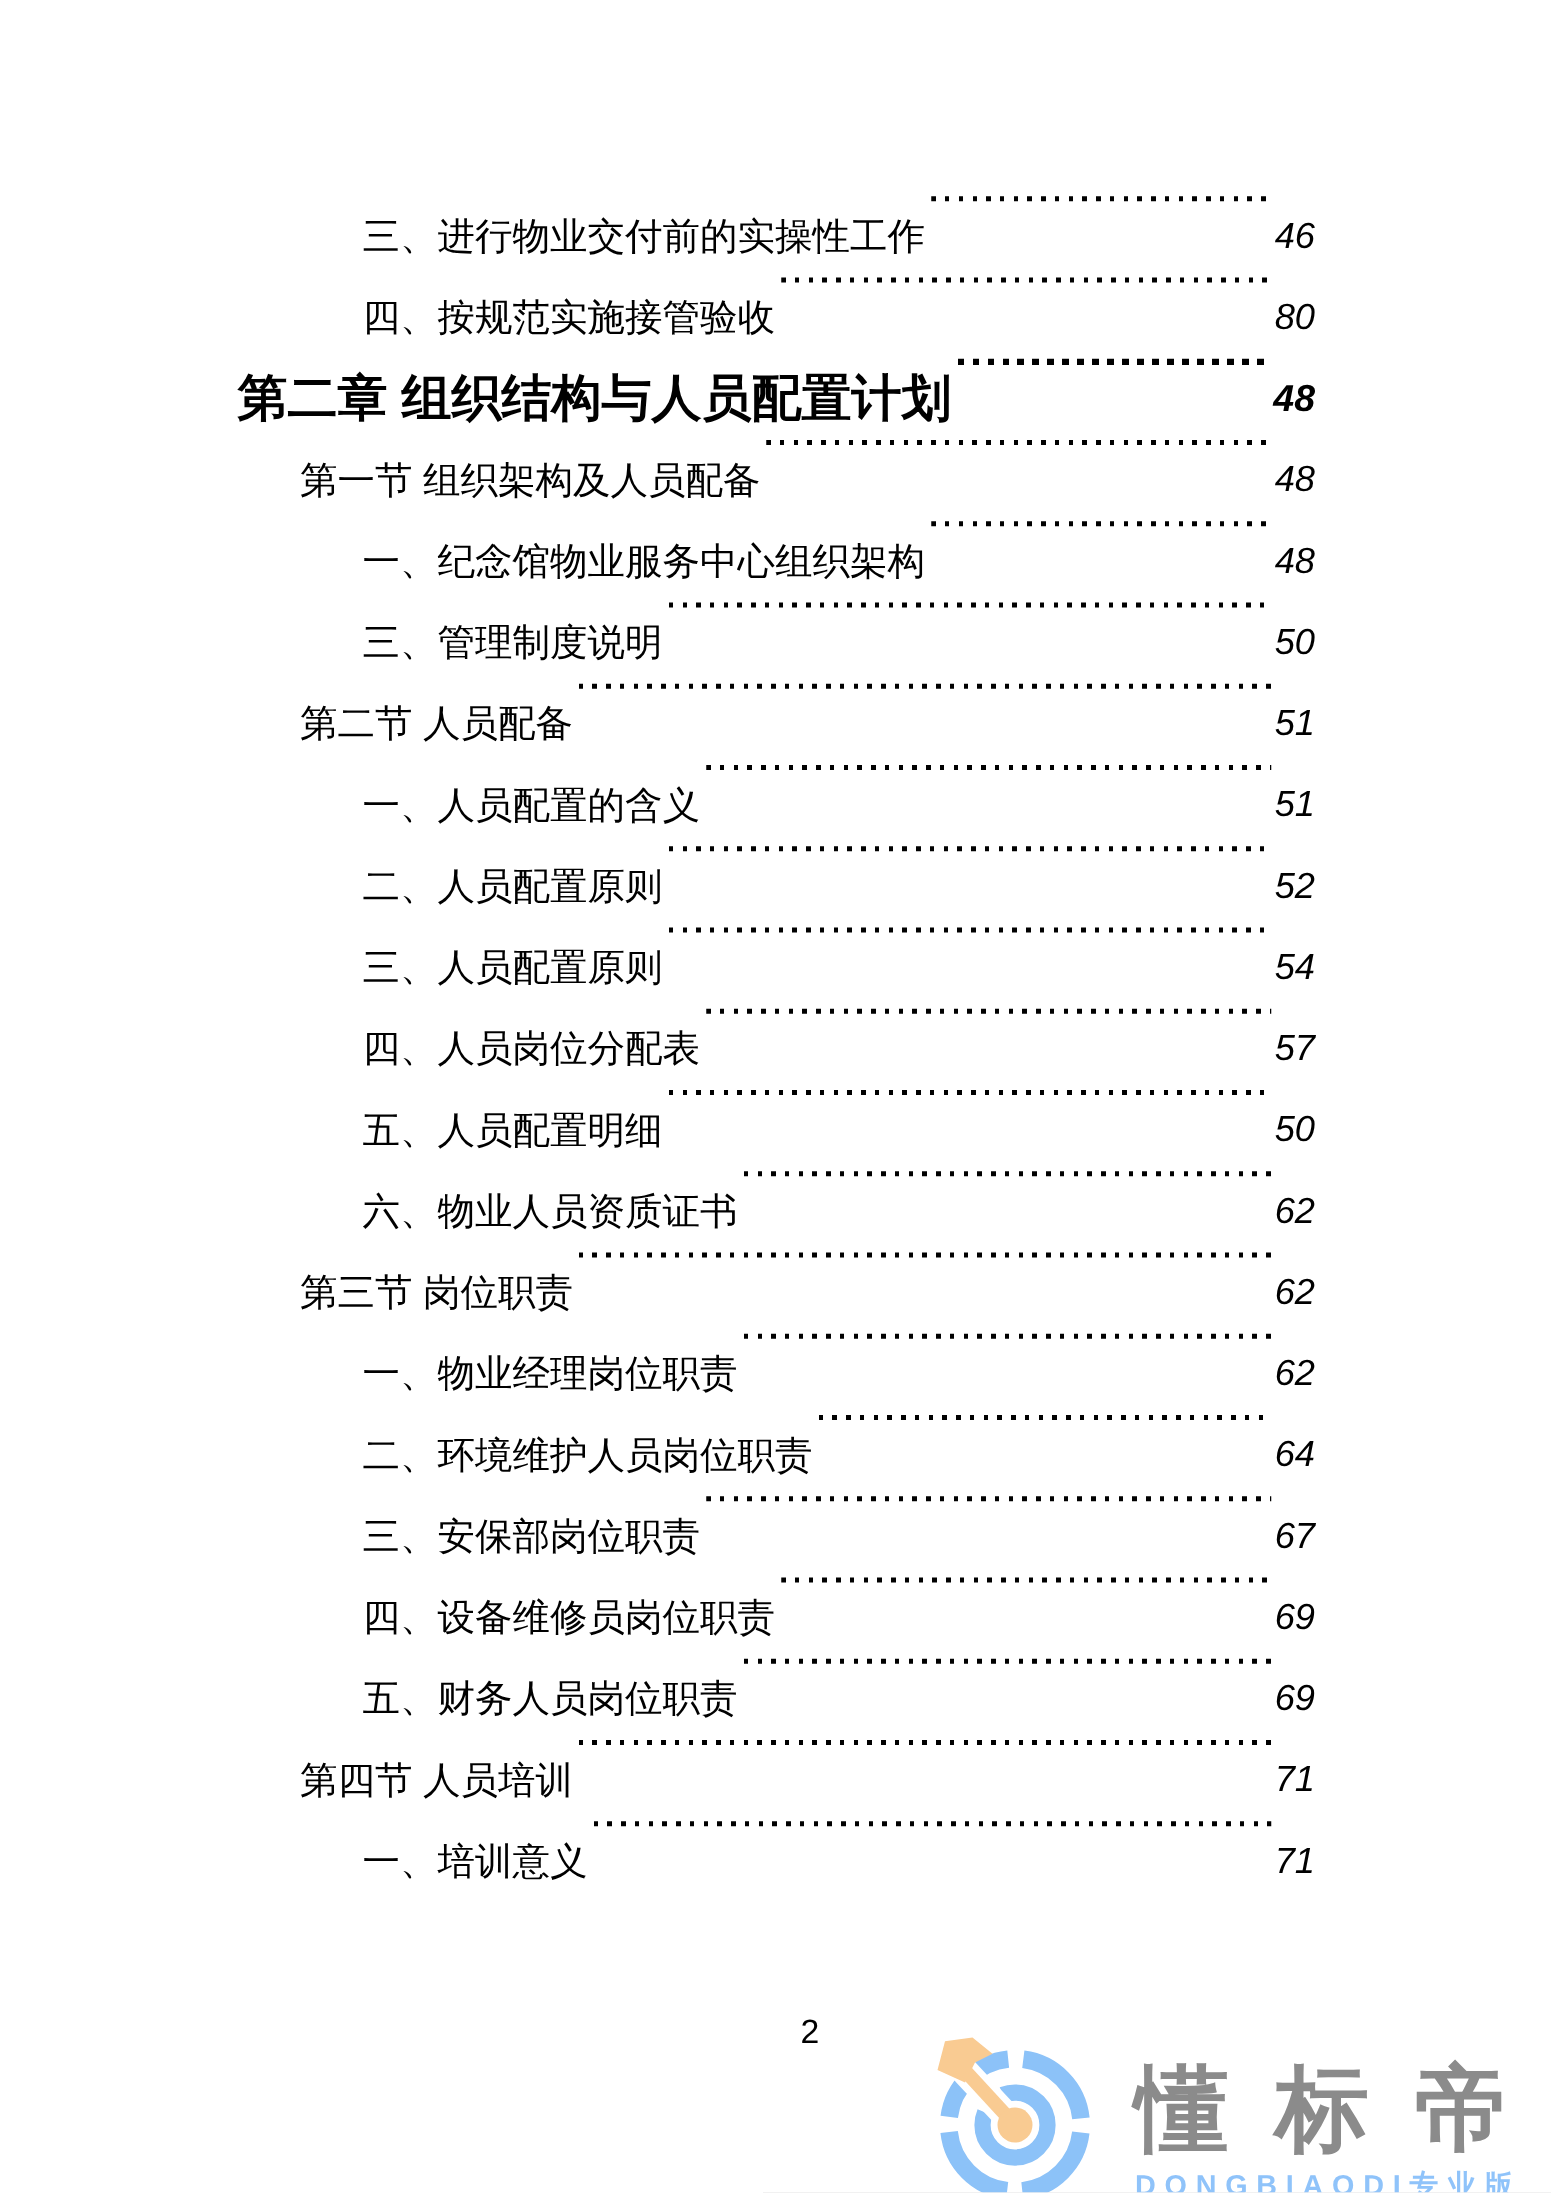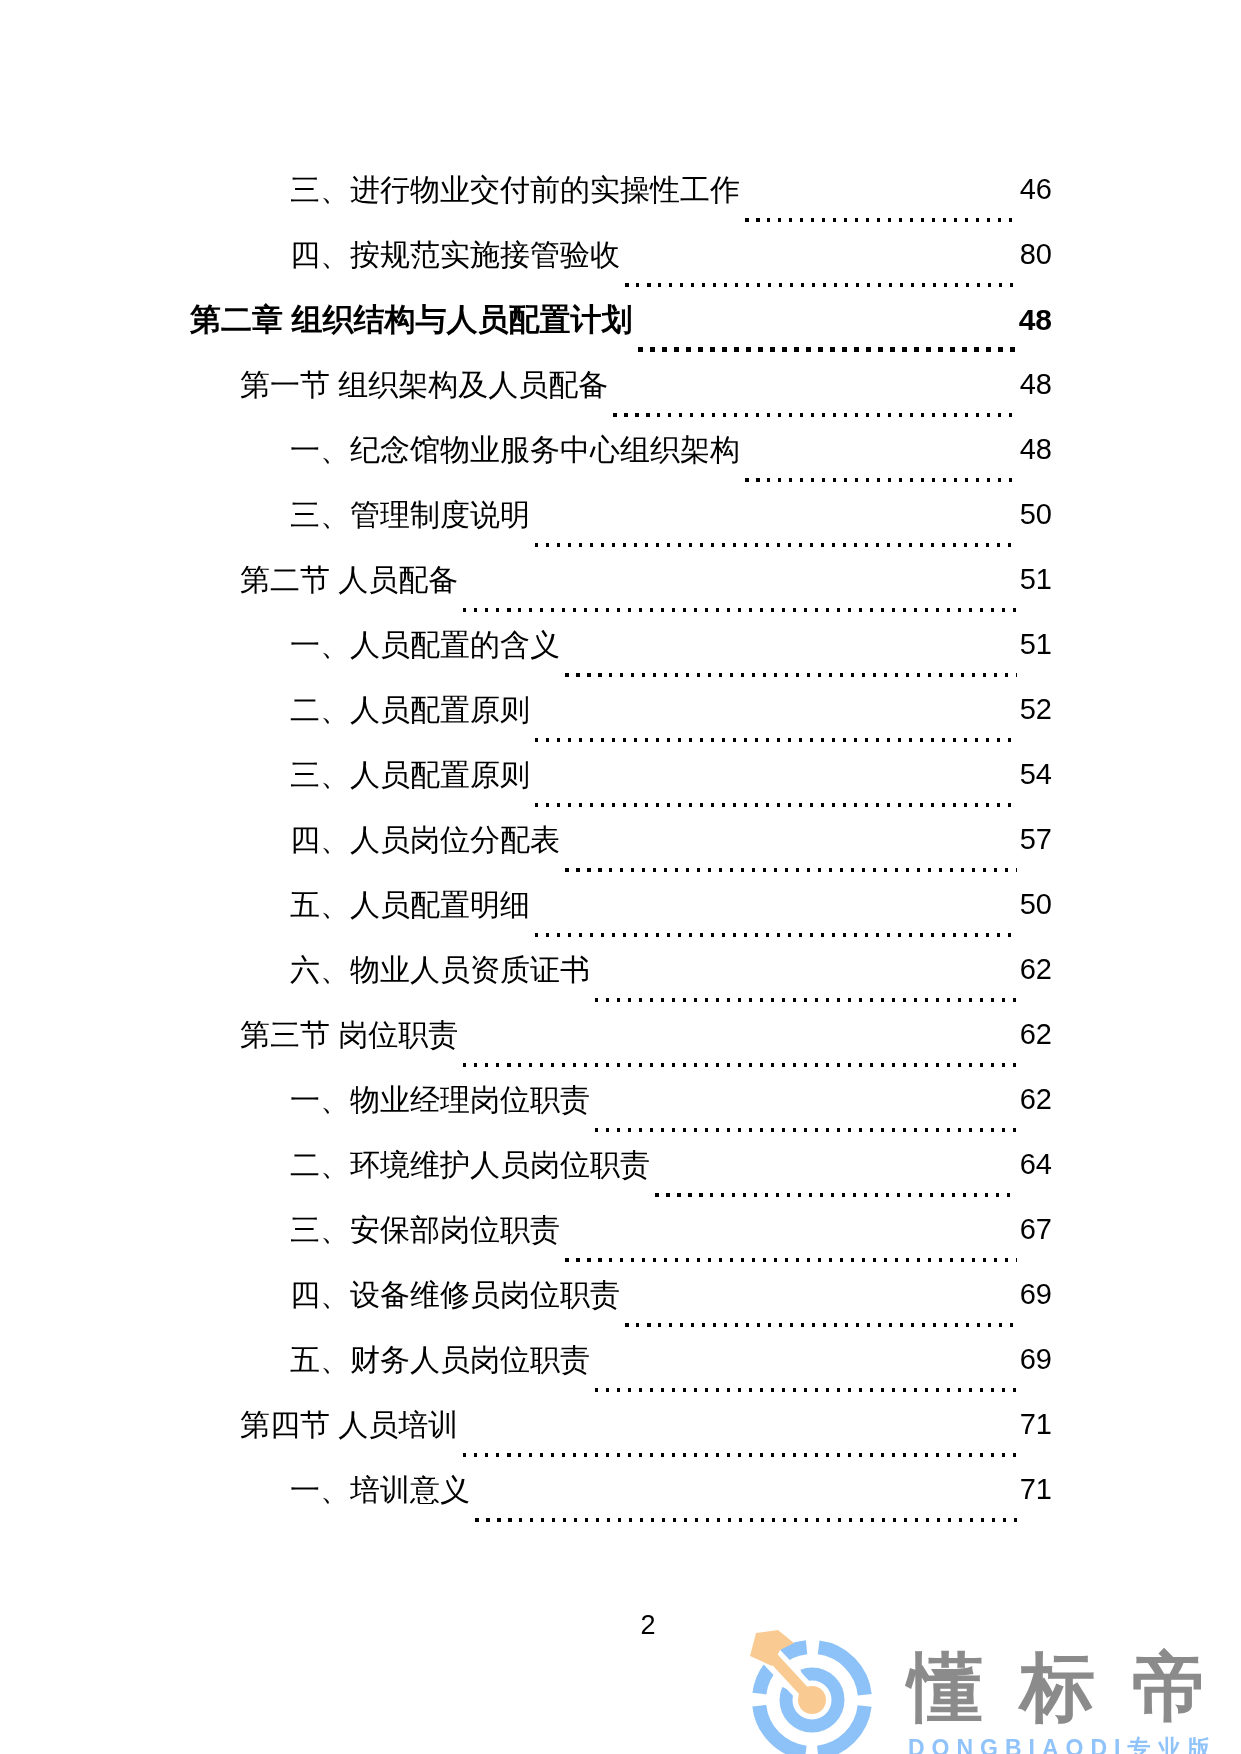--- a/index.html
+++ b/index.html
@@ -14,47 +14,48 @@
   }
 
   
   .toc {
     position:absolute;
     left:190px; top:157px;
     width:862px;
   }
   .toc-row {
     display:flex;
-    align-items:flex-end;
+    align-items:flex-start;
     height:65px;
   }
   .toc-row.section { padding-left:50px; }
   .toc-row.item    { padding-left:100px; }
   .toc-label {
     font-size:30px;
     line-height:65px;
     white-space:nowrap;
     flex:0 0 auto;
   }
-  .toc-row.chapter .toc-label { font-weight:bold; font-size:31px; }
+  .toc-row.chapter .toc-label { font-weight:bold; font-size:40px; }
   .toc-leader {
     flex:1 1 auto;
     min-width:0;
     height:4px;
     margin:0 3px 0 5px;
     background:repeating-linear-gradient(90deg,#000 0 3.5px,transparent 3.5px 11px);
   }
   .toc-row.chapter .toc-leader {
     height:5px;
     background:repeating-linear-gradient(90deg,#000 0 5px,transparent 5px 12px);
   }
   .toc-page {
     flex:0 0 auto;
     font-size:29px;
     line-height:65px;
+    font-style:italic;
   }
   .toc-row.chapter .toc-page { font-weight:bold; font-size:30px; }
 
   
   .page-number {
     position:absolute;
     top:1610px; left:598px;
     width:100px;
     text-align:center;
     font-size:27px;

